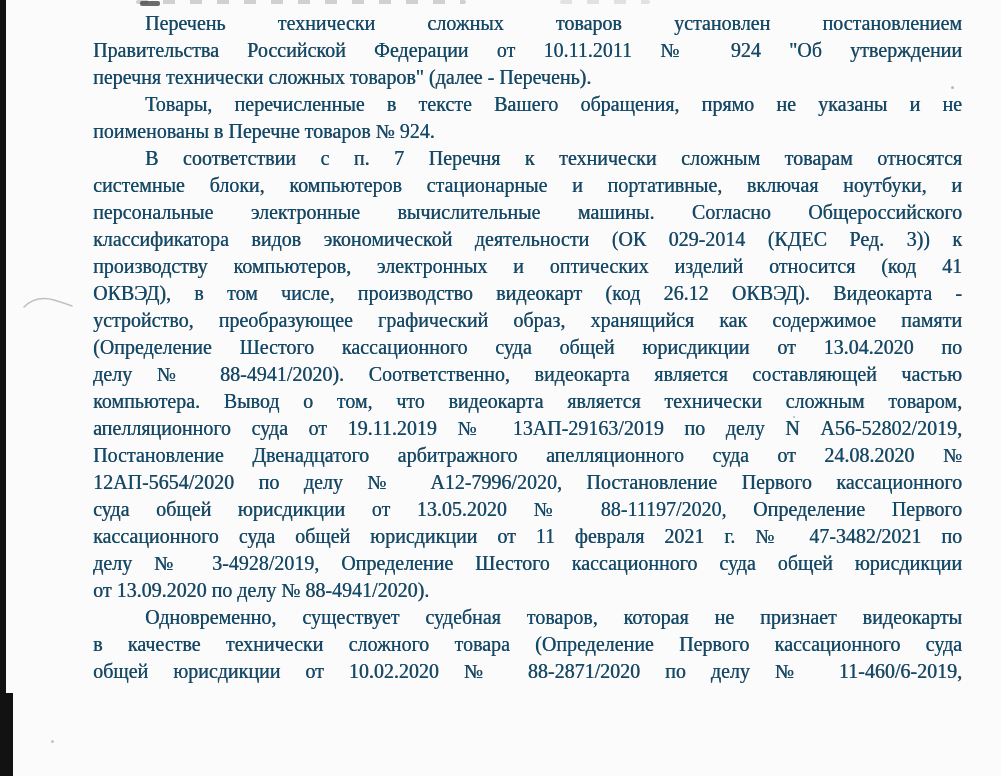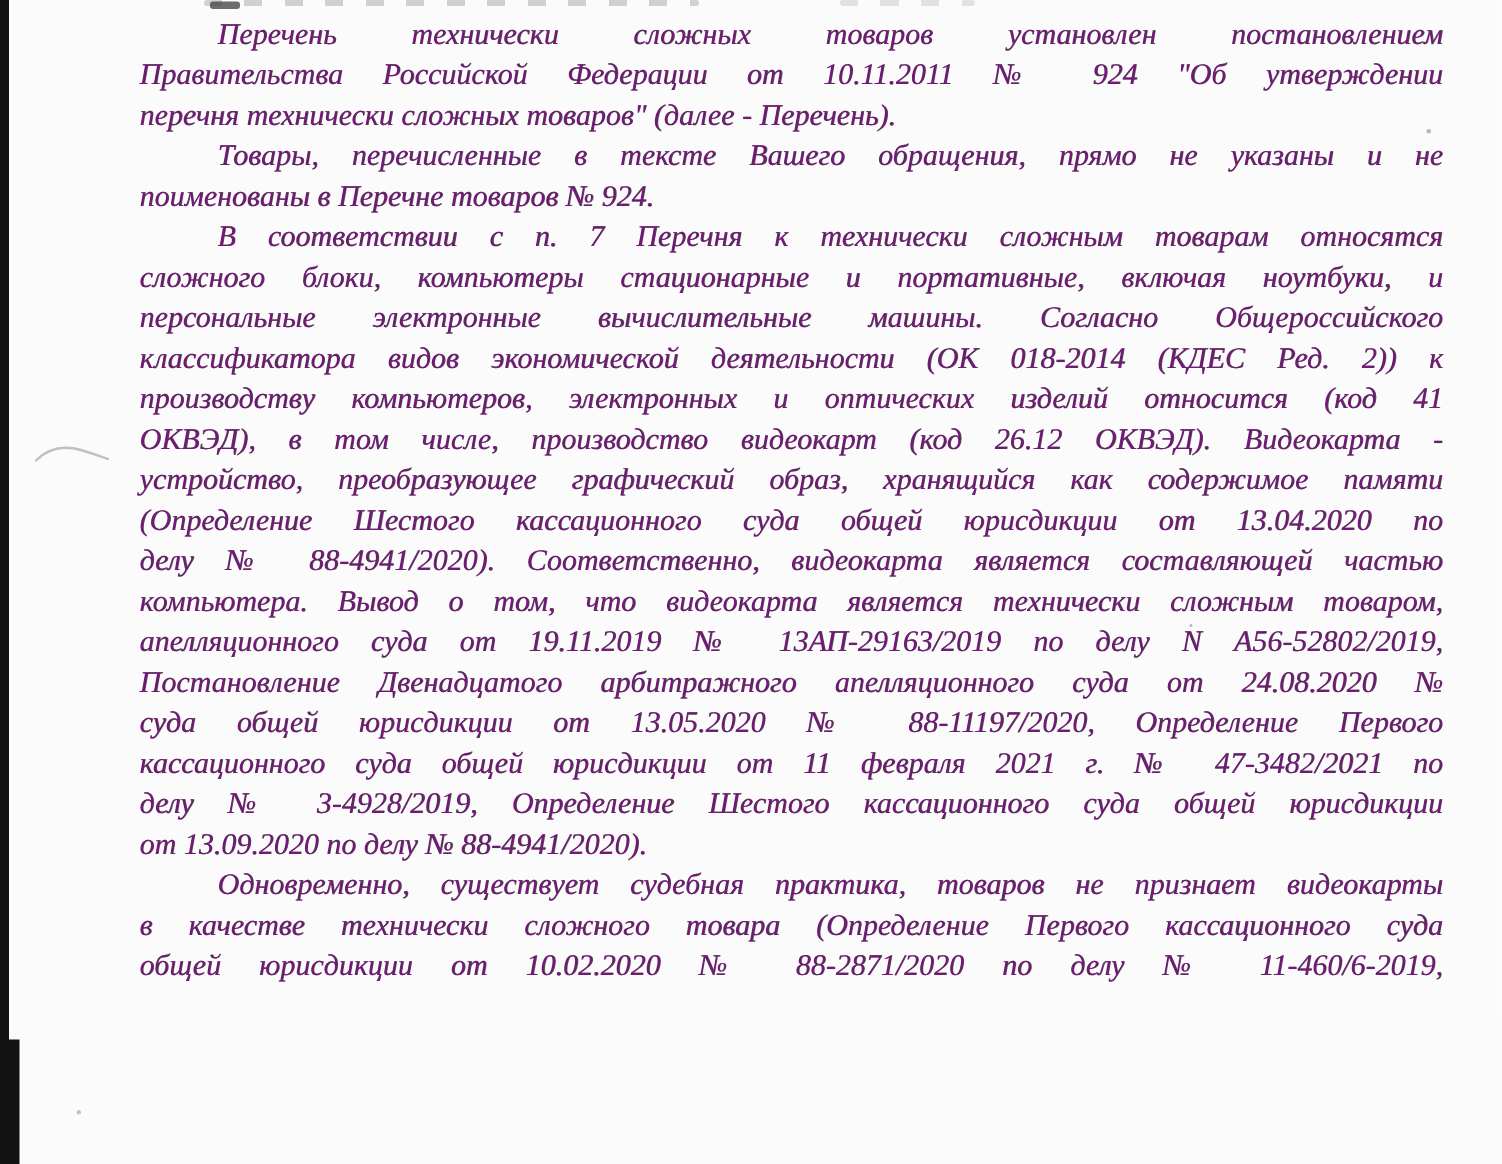--- a/index.html
+++ b/index.html
@@ -71,43 +71,44 @@
   <div class="scan-border-corner" style="background: rgb(18, 18, 18);"></div>
 
   <div class="remnant remnant-a"></div>
   <div class="remnant remnant-b"></div>
   <div class="remnant-blob"></div>
 
   <svg class="pencil-mark" width="52" height="18" viewBox="0 0 52 18">
     <path d="M2 14 Q 14 2 32 7 Q 42 10 50 13" fill="none" stroke-width="1.6" stroke-linecap="round" opacity="0.55" stroke="#8f8f8f"></path>
   </svg>
 
-  <div class="doc-body" style="color: #701a75; font-style: italic;">
+  <div class="doc-body" style="color: #0c4a6e;">
       <div class="line indent stretch">Перечень технически сложных товаров установлен постановлением</div>
       <div class="line stretch">Правительства Российской Федерации от 10.11.2011 № 924 "Об утверждении</div>
       <div class="line">перечня технически сложных товаров" (далее - Перечень).</div>
       <div class="line indent stretch">Товары, перечисленные в тексте Вашего обращения, прямо не указаны и не</div>
       <div class="line">поименованы в Перечне товаров № 924.</div>
       <div class="line indent stretch">В соответствии с п. 7 Перечня к технически сложным товарам относятся</div>
-      <div class="line stretch">сложного блоки, компьютеры стационарные и портативные, включая ноутбуки, и</div>
+      <div class="line stretch">системные блоки, компьютеров стационарные и портативные, включая ноутбуки, и</div>
       <div class="line stretch">персональные электронные вычислительные машины. Согласно Общероссийского</div>
-      <div class="line stretch">классификатора видов экономической деятельности (ОК 018-2014 (КДЕС Ред. 2)) к</div>
+      <div class="line stretch">классификатора видов экономической деятельности (ОК 029-2014 (КДЕС Ред. 3)) к</div>
       <div class="line stretch">производству компьютеров, электронных и оптических изделий относится (код 41</div>
       <div class="line stretch">ОКВЭД), в том числе, производство видеокарт (код 26.12 ОКВЭД). Видеокарта -</div>
       <div class="line stretch">устройство, преобразующее графический образ, хранящийся как содержимое памяти</div>
       <div class="line stretch">(Определение Шестого кассационного суда общей юрисдикции от 13.04.2020 по</div>
       <div class="line stretch">делу № 88-4941/2020). Соответственно, видеокарта является составляющей частью</div>
       <div class="line stretch">компьютера. Вывод о том, что видеокарта является технически сложным товаром,</div>
       <div class="line stretch">апелляционного суда от 19.11.2019 № 13АП-29163/2019 по делу N А56-52802/2019,</div>
       <div class="line stretch">Постановление Двенадцатого арбитражного апелляционного суда от 24.08.2020 №</div>
+      <div class="line stretch">12АП-5654/2020 по делу № А12-7996/2020, Постановление Первого кассационного</div>
       <div class="line stretch">суда общей юрисдикции от 13.05.2020 № 88-11197/2020, Определение Первого</div>
       <div class="line stretch">кассационного суда общей юрисдикции от 11 февраля 2021 г. № 47-3482/2021 по</div>
       <div class="line stretch">делу № 3-4928/2019, Определение Шестого кассационного суда общей юрисдикции</div>
       <div class="line">от 13.09.2020 по делу № 88-4941/2020).</div>
-      <div class="line indent stretch">Одновременно, существует судебная практика, товаров не признает видеокарты</div>
+      <div class="line indent stretch">Одновременно, существует судебная товаров, которая не признает видеокарты</div>
       <div class="line stretch">в качестве технически сложного товара (Определение Первого кассационного суда</div>
       <div class="line stretch">общей юрисдикции от 10.02.2020 № 88-2871/2020 по делу № 11-460/6-2019,</div>
     </div>
 
   <div class="speck speck-1"></div>
   <div class="speck speck-2"></div>
   <div class="speck speck-3"></div>
 
 </div>
 

